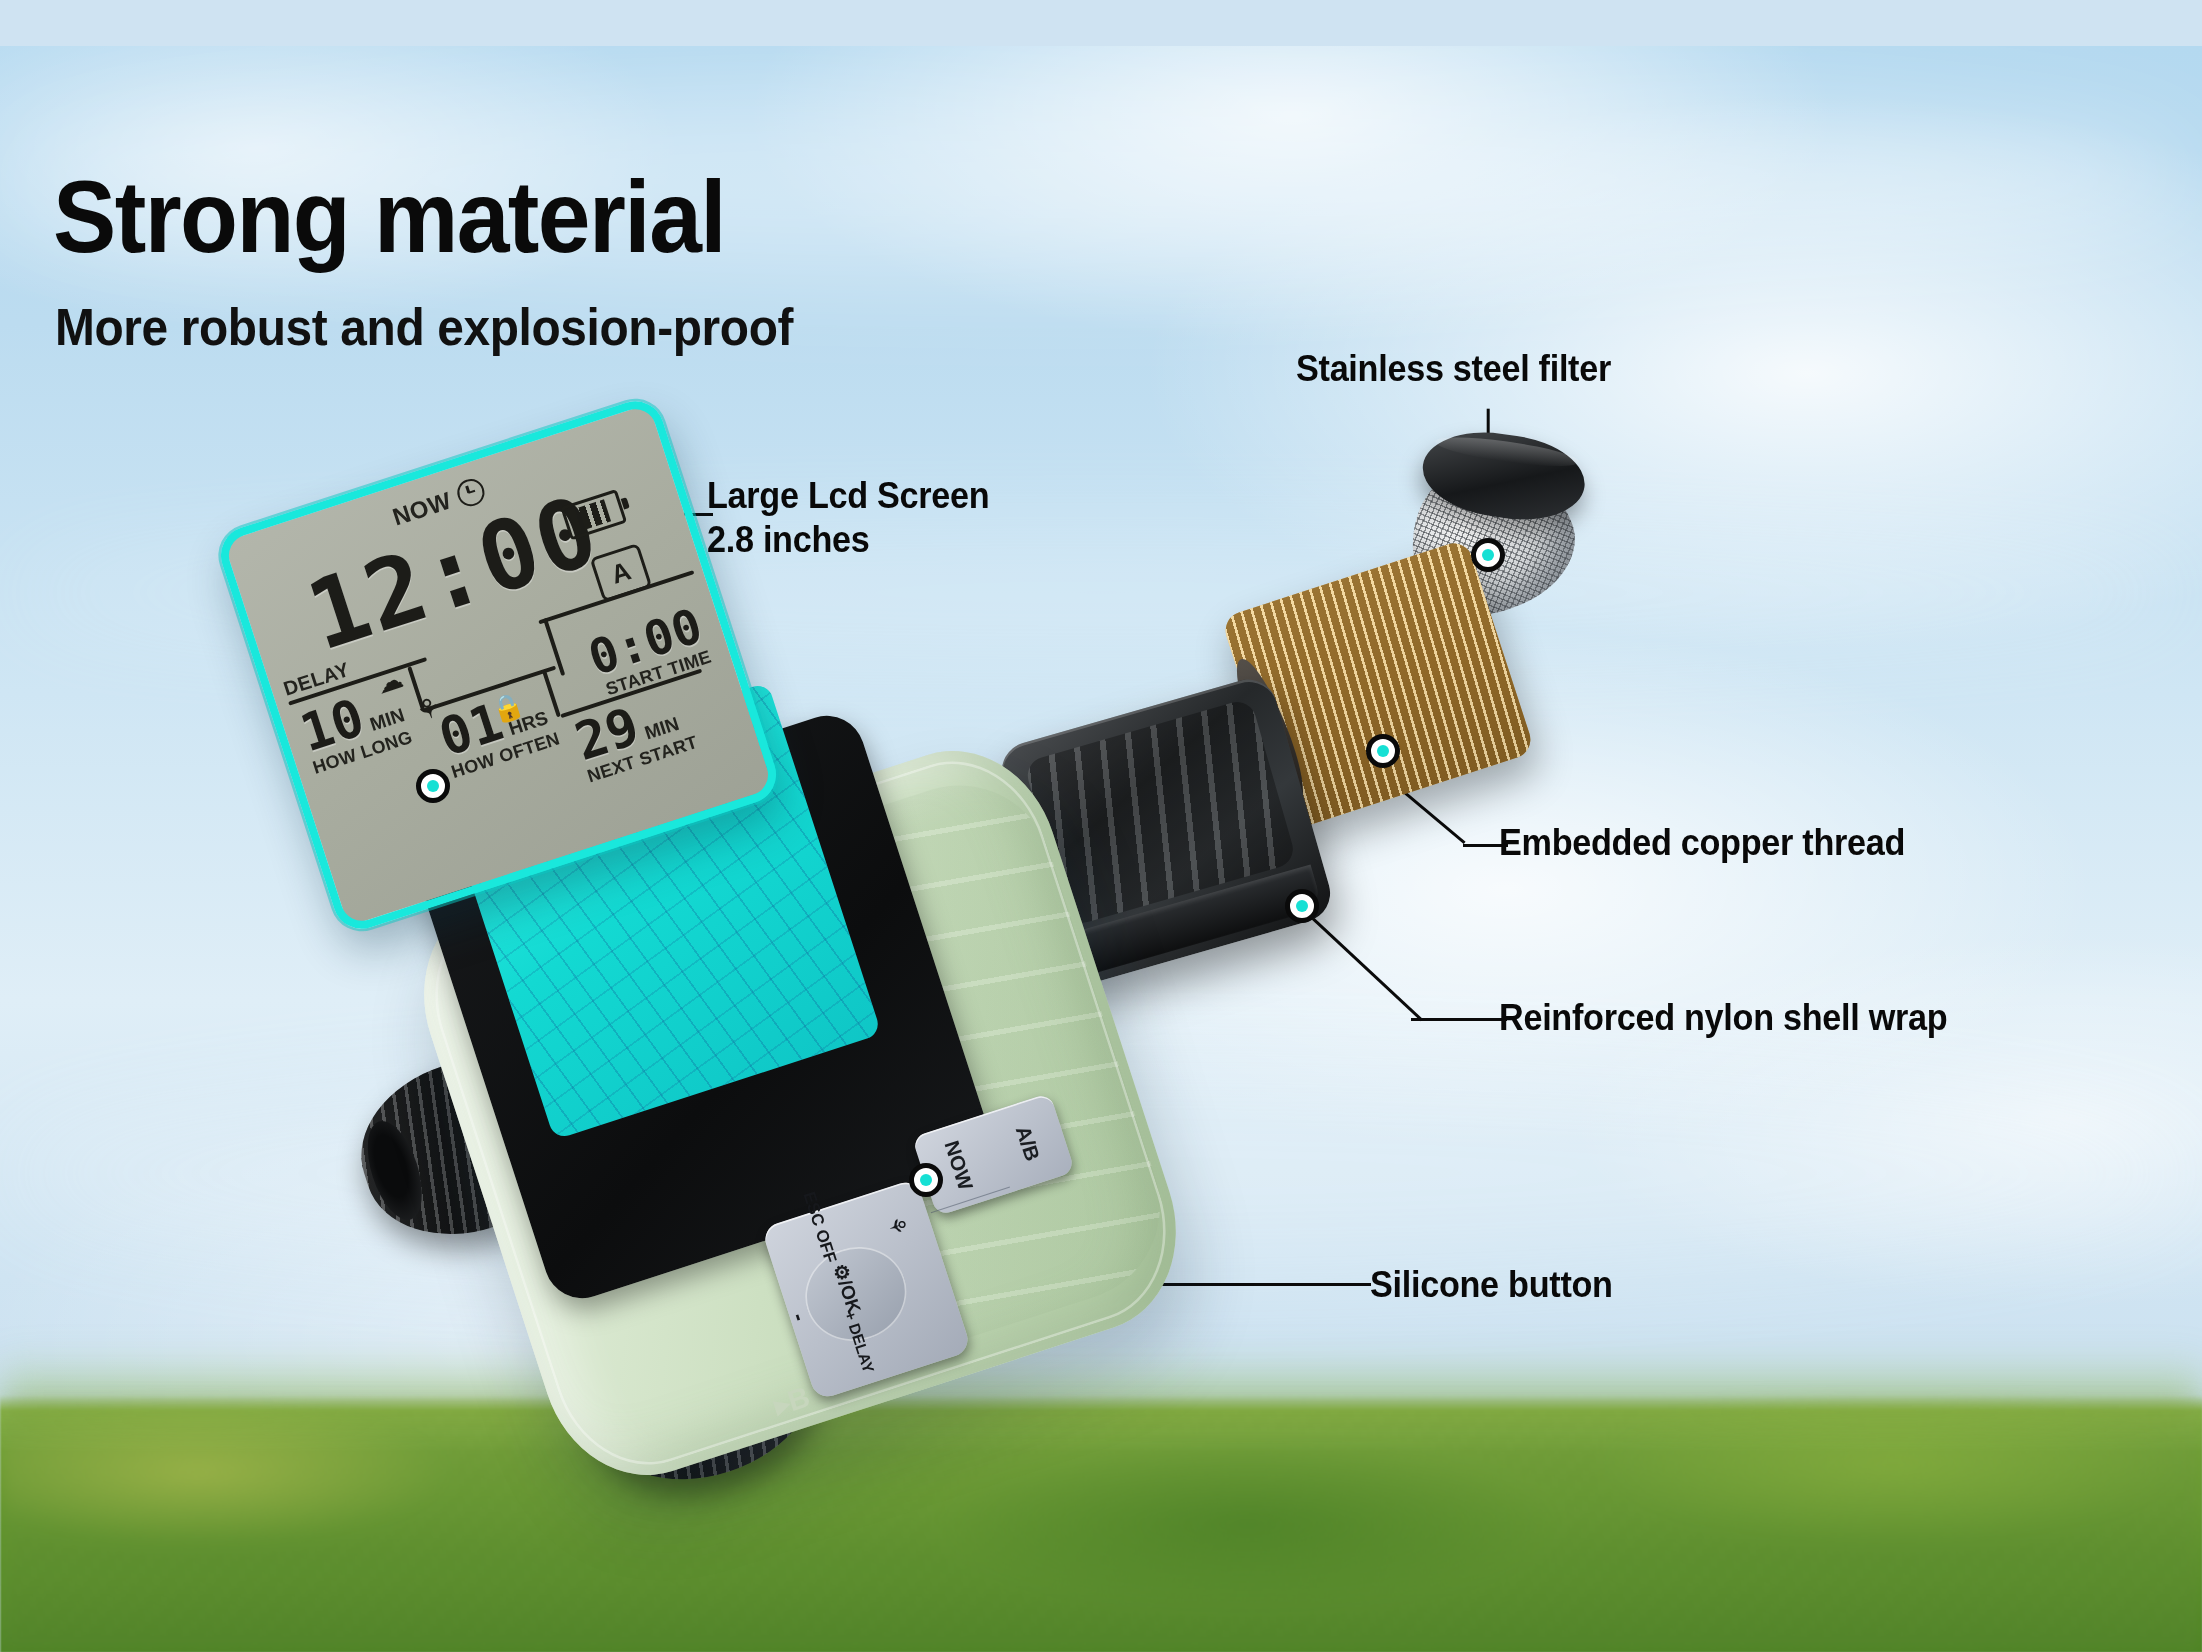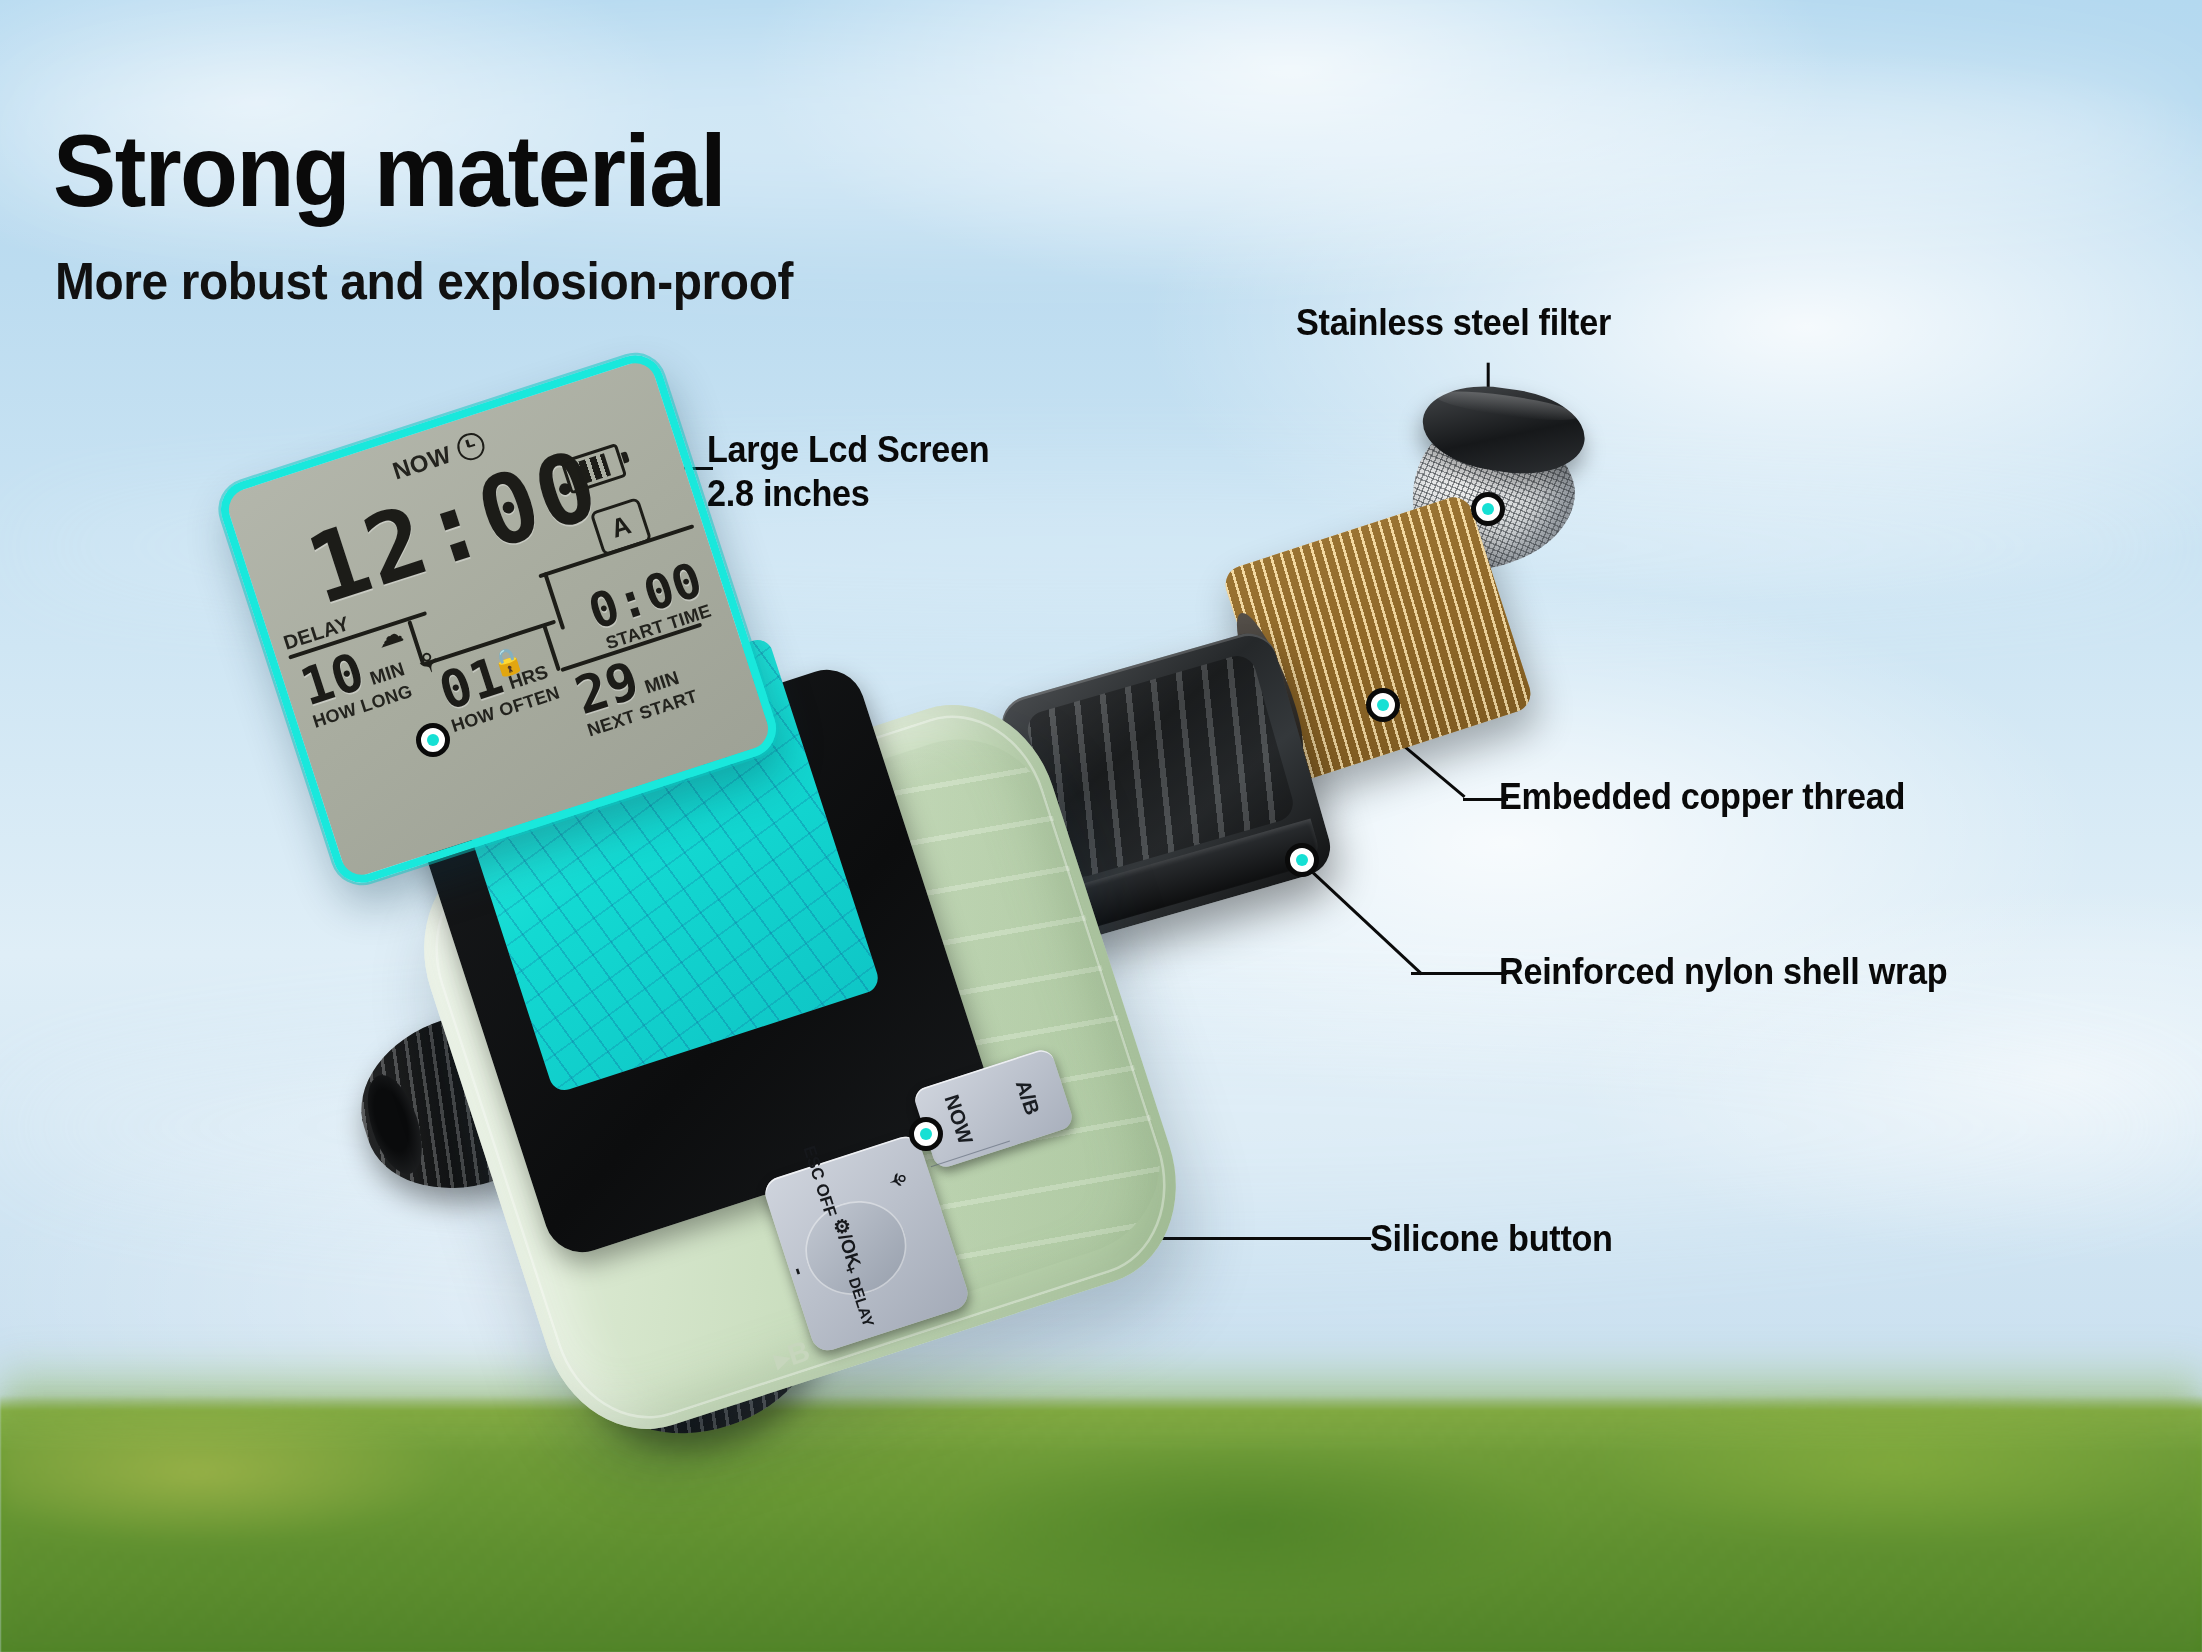--- a/index.html
+++ b/index.html
@@ -1,21 +1,21 @@
 <!DOCTYPE html>
 <html style="font-size:13.8px"><head>
 <meta charset="utf-8">
 <style>
   html,body{margin:0;padding:0;}
   body{
     width:2203px;height:1653px;overflow:hidden;position:relative;
     font-family:"Liberation Sans", sans-serif;
     background:#cfe3f2;
   }
-  #stage{position:absolute;inset:0;overflow:hidden;}
+  #stage{position:absolute;inset:0;overflow:hidden;margin-top:46px;}
 
   
   .sky{
     position:absolute;left:0;top:0;width:2203px;height:1540px;
     background:
       radial-gradient(ellipse 602px 258px at 258px 103px, rgba(255,255,255,.55), rgba(255,255,255,0) 70%),
       radial-gradient(ellipse 774px 327px at 1291px 69px, rgba(255,255,255,.75), rgba(255,255,255,0) 70%),
       radial-gradient(ellipse 946px 396px at 1807px 327px, rgba(255,255,255,.85), rgba(255,255,255,0) 70%),
       radial-gradient(ellipse 817px 361px at 1506px 843px, rgba(255,255,255,.80), rgba(255,255,255,0) 72%),
       radial-gradient(ellipse 688px 258px at 2065px 1075px, rgba(255,255,255,.55), rgba(255,255,255,0) 72%),

